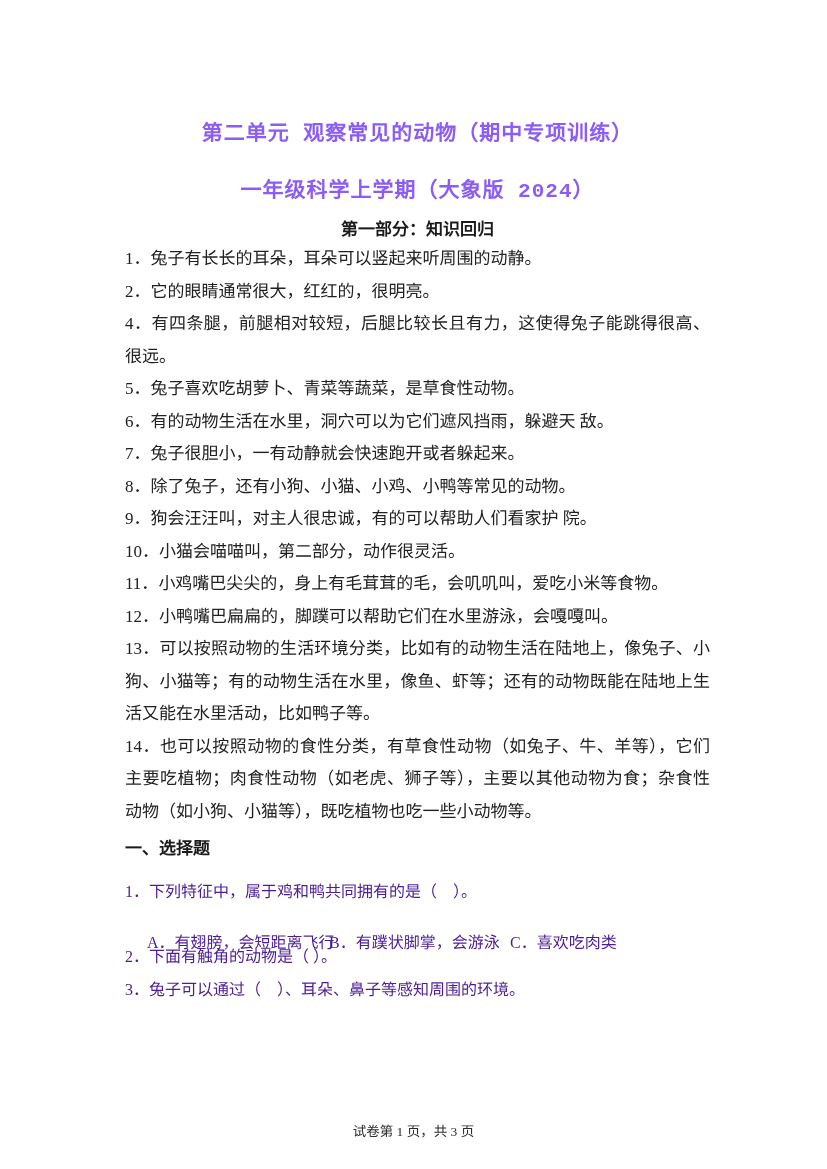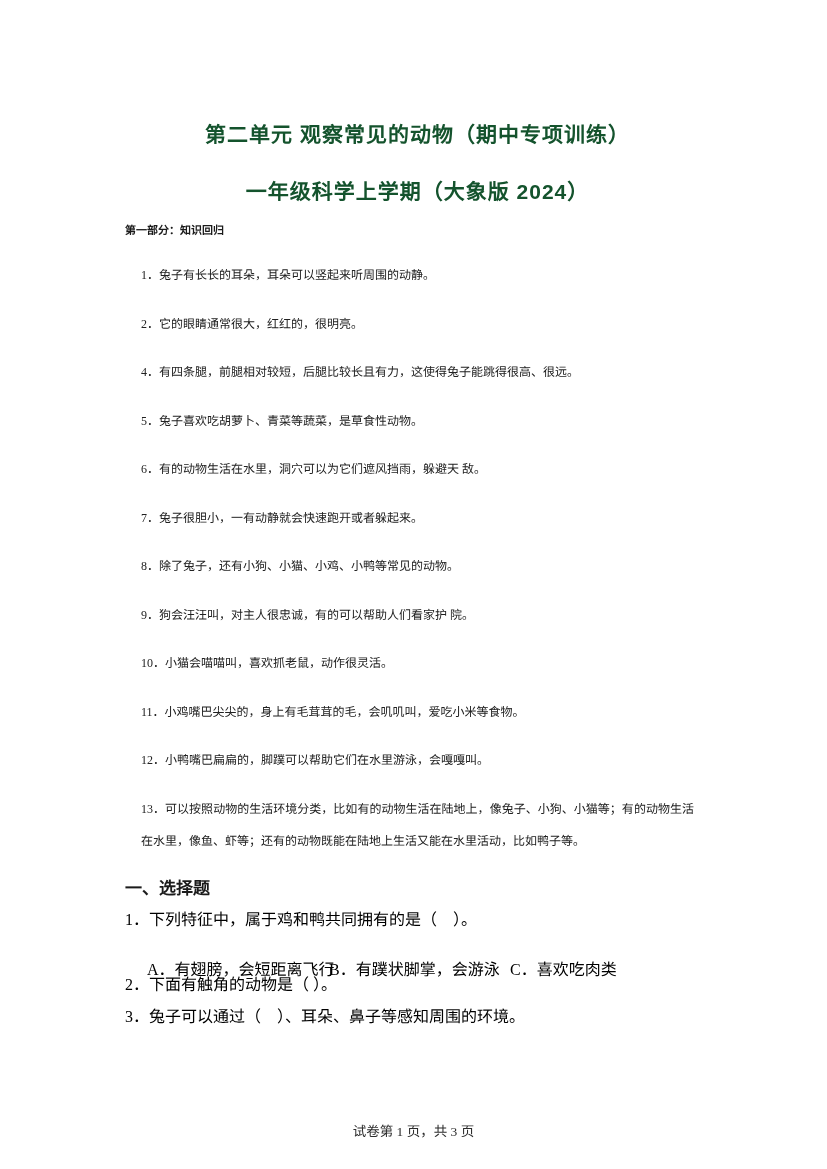--- a/index.html
+++ b/index.html
@@ -16,62 +16,62 @@
     color: #212121;
     font-family: "Liberation Serif", "DejaVu Serif", serif;
     overflow: hidden;
   }
   .content {
     padding: 122px 117px 0 125px;
   }
   .doc-title {
     margin: 0;
     text-align: center;
-    font-family: Liberation Sans, sans-serif;
+    font-family: Liberation Mono, monospace;
     font-weight: bold;
     font-size: 21px;
     line-height: 26px;
     letter-spacing: 1px;
-    color: #14532d;
+    color: #8b5cf6;
   }
   .doc-subtitle {
     margin: 31px 0 0 0;
   }
   .part-heading {
     margin: 12px 0 0 0;
-    text-align: left;
+    text-align: center;
     font-family: "Liberation Sans", "DejaVu Sans", sans-serif;
     font-weight: bold;
-    font-size: 11px;
+    font-size: 17px;
     line-height: 26px;
     color: #1b1b1b;
   }
   .part2-heading {
     margin-top: 4px;
   }
   .items p {
-    margin: 16px;
-    font-size: 12px;
+    margin: 0;
+    font-size: 17px;
     line-height: 32.5px;
     text-align: justify;
     color: #212121;
   }
   .section-title {
-    margin: 6px 0 0 0;
+    margin: 6px 0 12px 0;
     font-family: "Liberation Sans", "DejaVu Sans", sans-serif;
     font-weight: bold;
     font-size: 17px;
     line-height: 30px;
     color: #1b1b1b;
   }
   .questions p {
     margin: 0;
     font-size: 16px;
     line-height: 32.5px;
-    color: #000000;
+    color: #4c1d95;
   }
   .options-row {
     position: relative;
     height: 32.5px;
   }
   .options-row span.opt {
     position: absolute;
     top: 18px;
     white-space: nowrap;
     margin-left: 22px;
@@ -104,24 +104,25 @@
 
     <div class="items">
       <p><span>1．</span><span>兔子有长长的耳朵，耳朵可以竖起来听周围的动静。</span></p>
       <p><span>2．</span><span>它的眼睛通常很大，红红的，很明亮。</span></p>
       <p><span>4．</span><span>有四条腿，前腿相对较短，后腿比较长且有力，这使得兔子能跳得很高、很远。</span></p>
       <p><span>5．</span><span>兔子喜欢吃胡萝卜、青菜等蔬菜，是草食性动物。</span></p>
       <p><span>6．</span><span>有的动物生活在水里，洞穴可以为它们遮风挡雨，躲避天 敌。</span></p>
       <p><span>7．</span><span>兔子很胆小，一有动静就会快速跑开或者躲起来。</span></p>
       <p><span>8．</span><span>除了兔子，还有小狗、小猫、小鸡、小鸭等常见的动物。</span></p>
       <p><span>9．</span><span>狗会汪汪叫，对主人很忠诚，有的可以帮助人们看家护 院。</span></p>
-      <p><span>10．</span><span>小猫会喵喵叫，喜欢抓老鼠，动作很灵活。</span></p>
+      <p><span>10．</span><span>小猫会喵喵叫，第二部分，动作很灵活。</span></p>
       <p><span>11．</span><span>小鸡嘴巴尖尖的，身上有毛茸茸的毛，会叽叽叫，爱吃小米等食物。</span></p>
       <p><span>12．</span><span>小鸭嘴巴扁扁的，脚蹼可以帮助它们在水里游泳，会嘎嘎叫。</span></p>
       <p><span>13．</span><span>可以按照动物的生活环境分类，比如有的动物生活在陆地上，像兔子、小狗、小猫等；有的动物生活在水里，像鱼、虾等；还有的动物既能在陆地上生活又能在水里活动，比如鸭子等。</span></p>
+      <p><span>14．</span><span>也可以按照动物的食性分类，有草食性动物（如兔子、牛、羊等），它们主要吃植物；肉食性动物（如老虎、狮子等），主要以其他动物为食；杂食性动物（如小狗、小猫等），既吃植物也吃一些小动物等。</span></p>
     </div>
 
 
     <h3 class="section-title">一、选择题</h3>
 
     <div class="questions">
       <p><span>1．</span><span>下列特征中，属于鸡和鸭共同拥有的是（　）。</span></p>
       <p class="options-row q1opts">
         <span class="opt opt-a"><span>A．</span><span>有翅膀，会短距离飞行</span></span>
         <span class="opt opt-b"><span>B．</span><span>有蹼状脚掌，会游泳</span></span>

